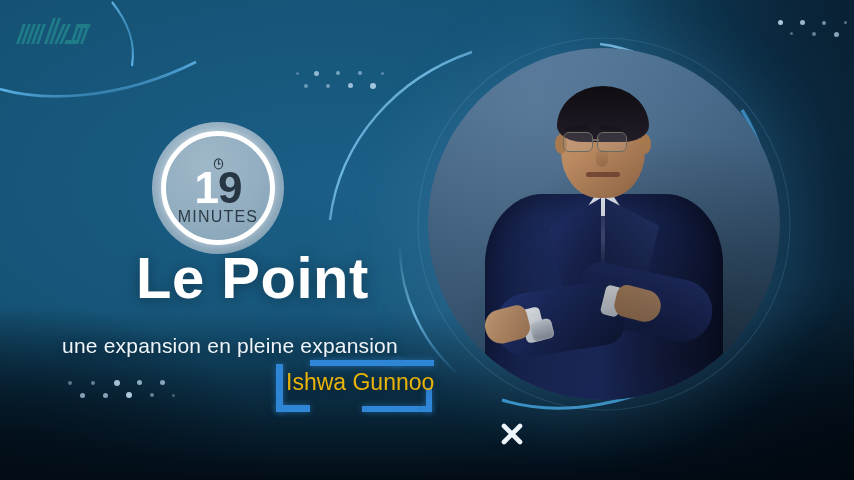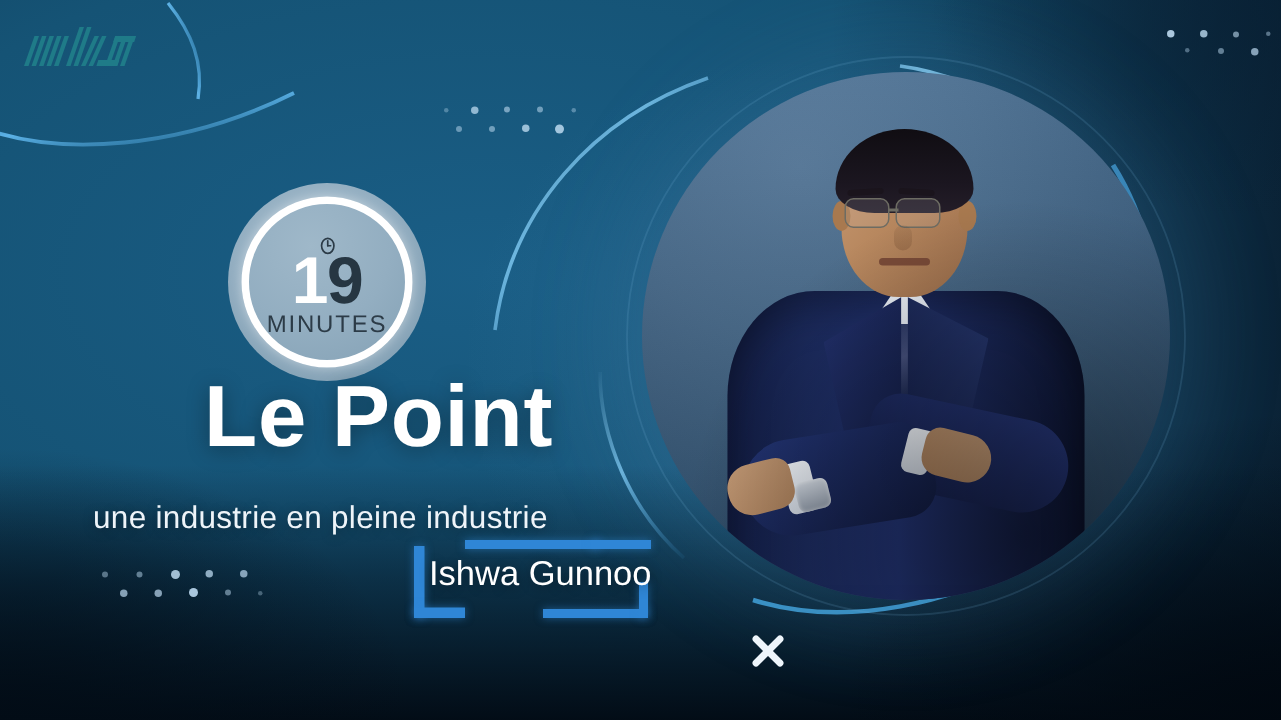--- a/index.html
+++ b/index.html
@@ -243,21 +243,21 @@
     position:absolute; left:62px; top:334px;
     font-size: 21px; font-weight: 400; color:#eef4f9;
     letter-spacing: 0.2px;
     text-shadow: 0 1px 8px rgba(0,0,0,0.35);
   }
 
   
   .nameplate { position:absolute; left:266px; top:360px; width:184px; height:54px; }
   .np-text {
     position:absolute; left:20px; top:9px;
-    font-size: 23px; font-weight: 400; color:#ffffff;
+    font-size: 23px; font-weight: 400; color:#eab308;
     white-space: nowrap;
     text-shadow: 0 1px 8px rgba(0,0,0,0.4);
   }
   .np-b { position:absolute; background:#2f86d6; box-shadow:0 0 6px rgba(47,134,214,0.55); }
   .np-l-v { left:10px; top:4px; width:7px; height:48px; }
   .np-l-h { left:10px; top:45px; width:34px; height:7px; }
   .np-t-h { left:44px; top:0px; width:90px; height:6px; }
   .np-r-v { left:160px; top:28px; width:6px; height:24px; }
   .np-r-h { left:96px; top:46px; width:70px; height:6px; }
   .np-r-h2 { left:128px; top:0px; width:40px; height:6px; }
@@ -430,21 +430,21 @@
       </svg>
       <div class="badge-num">
         <span class="d1">1</span>
         <span class="d2">9</span>
       </div>
       <div class="badge-label">MINUTES</div>
     </div>
   </div>
 
   <div class="title-main">Le Point</div>
-  <div class="title-sub2">une industrie en pleine industrie</div>
+  <div class="title-sub2">une expansion en pleine expansion</div>
 
   <div class="nameplate">
     <div class="np-b np-t-h"></div>
     <div class="np-b np-r-h2"></div>
     <div class="np-b np-l-v"></div>
     <div class="np-b np-l-h"></div>
     <div class="np-b np-r-h"></div>
     <div class="np-b np-r-v"></div>
     <div class="np-text">Ishwa Gunnoo</div>
   </div>

